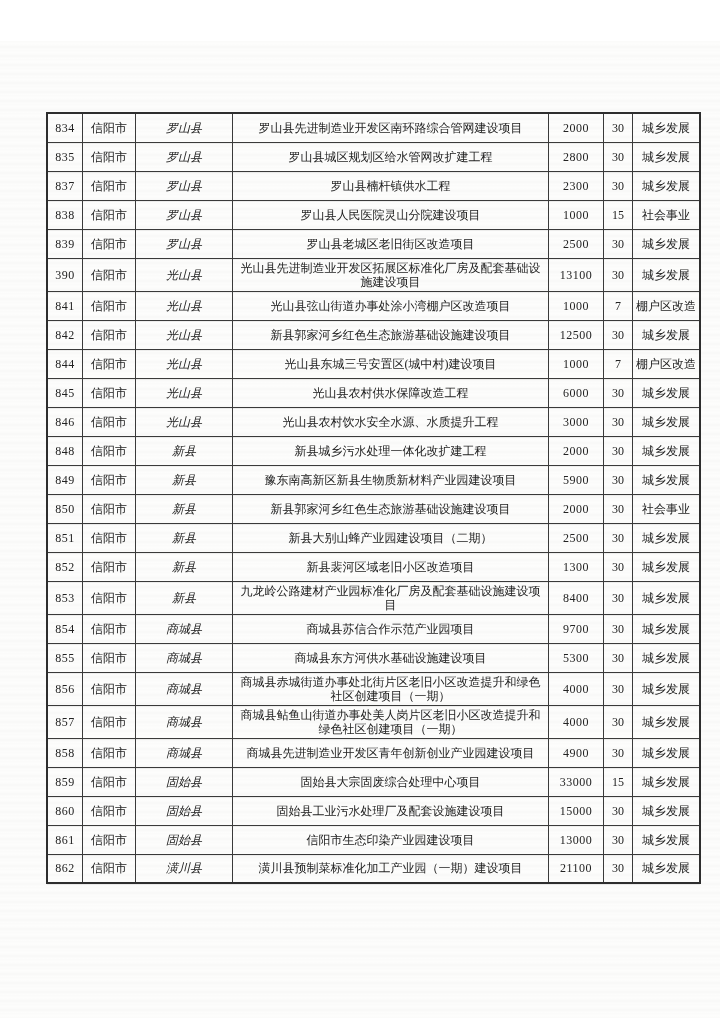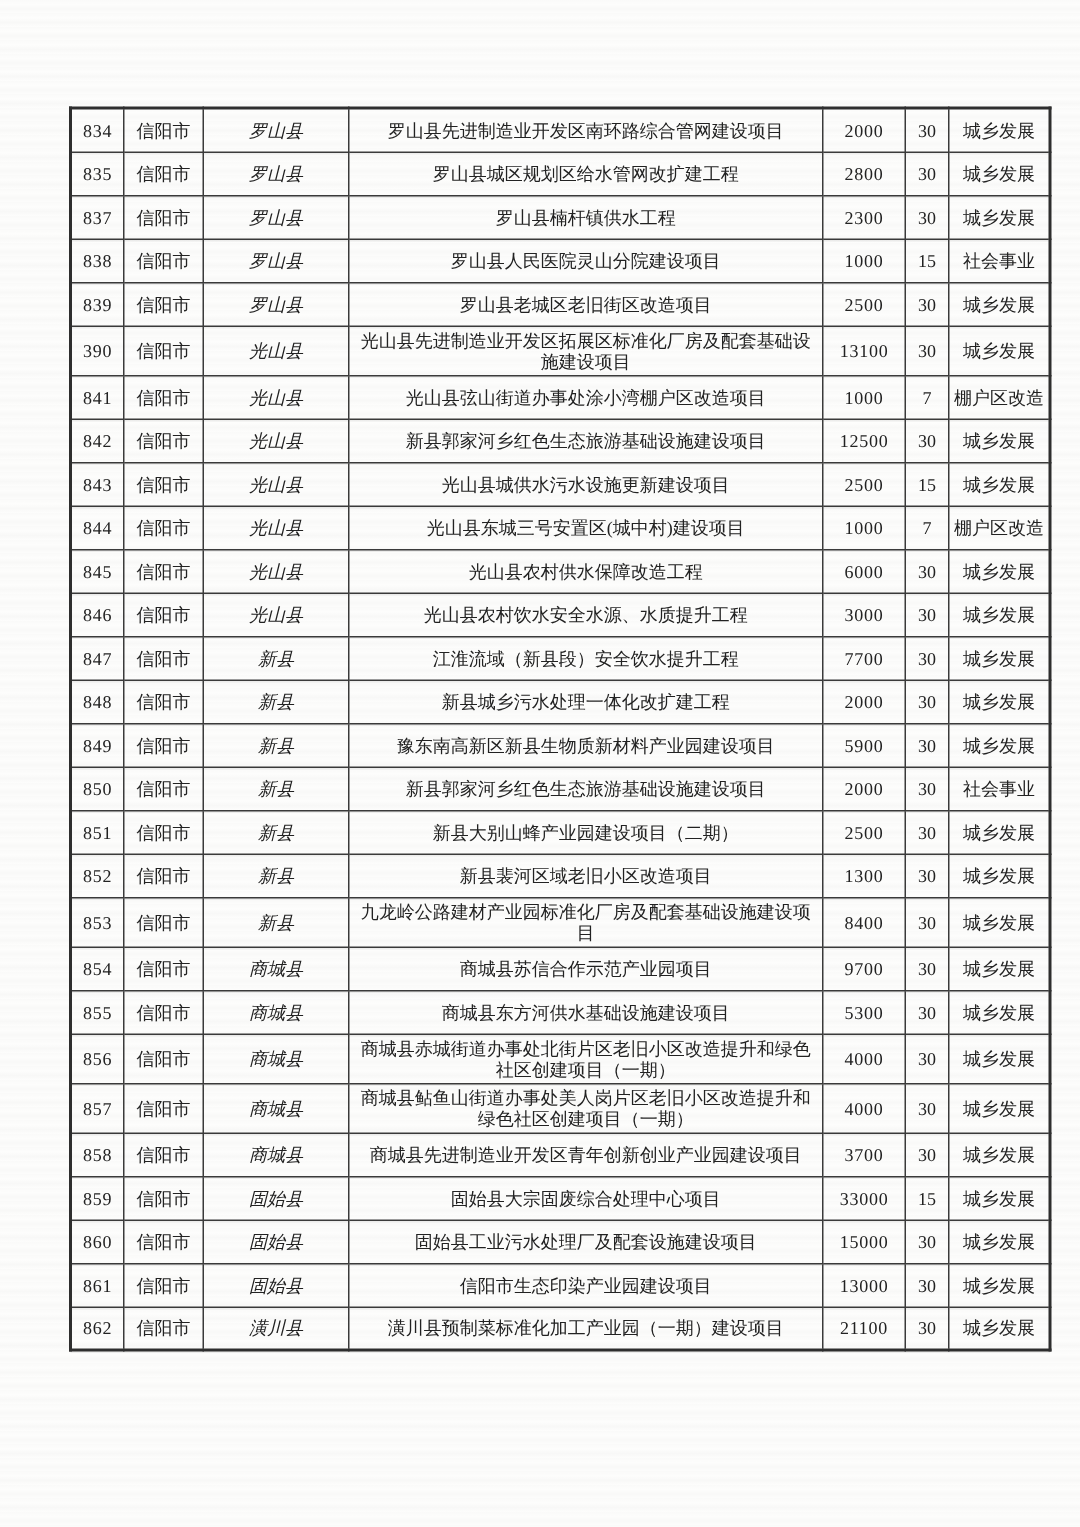--- a/index.html
+++ b/index.html
@@ -16,20 +16,21 @@
     overflow: hidden;
   }
   .page {
     position: absolute;
     inset: 0;
     background:
       repeating-linear-gradient(180deg,
         rgba(0,0,0,0.012) 0px, rgba(0,0,0,0.0) 3px,
         rgba(0,0,0,0.018) 6px, rgba(0,0,0,0.0) 9px),
       #fdfdfc;
+    margin-top: 41px;
   }
   table.doc-table {
     position: absolute;
     left: 46px;
     top: 71px;
     width: 626px;
     border-collapse: collapse;
     table-layout: fixed;
     border: 2px solid #2e2e2e;
   }
@@ -129,29 +130,20 @@
         <tr>
           <td class="col-seq">842</td>
           <td class="col-city">信阳市</td>
           <td class="col-county">光山县</td>
           <td class="col-project">新县郭家河乡红色生态旅游基础设施建设项目</td>
           <td class="col-amount">12500</td>
           <td class="col-percent">30</td>
           <td class="col-category">城乡发展</td>
         </tr>
         <tr>
-          <td class="col-seq">843</td>
-          <td class="col-city">信阳市</td>
-          <td class="col-county">光山县</td>
-          <td class="col-project">光山县城供水污水设施更新建设项目</td>
-          <td class="col-amount">2500</td>
-          <td class="col-percent">15</td>
-          <td class="col-category">城乡发展</td>
-        </tr>
-        <tr>
           <td class="col-seq">844</td>
           <td class="col-city">信阳市</td>
           <td class="col-county">光山县</td>
           <td class="col-project">光山县东城三号安置区(城中村)建设项目</td>
           <td class="col-amount">1000</td>
           <td class="col-percent">7</td>
           <td class="col-category">棚户区改造</td>
         </tr>
         <tr>
           <td class="col-seq">845</td>
@@ -165,29 +157,20 @@
         <tr>
           <td class="col-seq">846</td>
           <td class="col-city">信阳市</td>
           <td class="col-county">光山县</td>
           <td class="col-project">光山县农村饮水安全水源、水质提升工程</td>
           <td class="col-amount">3000</td>
           <td class="col-percent">30</td>
           <td class="col-category">城乡发展</td>
         </tr>
         <tr>
-          <td class="col-seq">847</td>
-          <td class="col-city">信阳市</td>
-          <td class="col-county">新县</td>
-          <td class="col-project">江淮流域（新县段）安全饮水提升工程</td>
-          <td class="col-amount">7700</td>
-          <td class="col-percent">30</td>
-          <td class="col-category">城乡发展</td>
-        </tr>
-        <tr>
           <td class="col-seq">848</td>
           <td class="col-city">信阳市</td>
           <td class="col-county">新县</td>
           <td class="col-project">新县城乡污水处理一体化改扩建工程</td>
           <td class="col-amount">2000</td>
           <td class="col-percent">30</td>
           <td class="col-category">城乡发展</td>
         </tr>
         <tr>
           <td class="col-seq">849</td>
@@ -268,21 +251,21 @@
           <td class="col-project">商城县鲇鱼山街道办事处美人岗片区老旧小区改造提升和绿色社区创建项目（一期）</td>
           <td class="col-amount">4000</td>
           <td class="col-percent">30</td>
           <td class="col-category">城乡发展</td>
         </tr>
         <tr>
           <td class="col-seq">858</td>
           <td class="col-city">信阳市</td>
           <td class="col-county">商城县</td>
           <td class="col-project">商城县先进制造业开发区青年创新创业产业园建设项目</td>
-          <td class="col-amount">3700</td>
+          <td class="col-amount">4900</td>
           <td class="col-percent">30</td>
           <td class="col-category">城乡发展</td>
         </tr>
         <tr>
           <td class="col-seq">859</td>
           <td class="col-city">信阳市</td>
           <td class="col-county">固始县</td>
           <td class="col-project">固始县大宗固废综合处理中心项目</td>
           <td class="col-amount">33000</td>
           <td class="col-percent">15</td>

